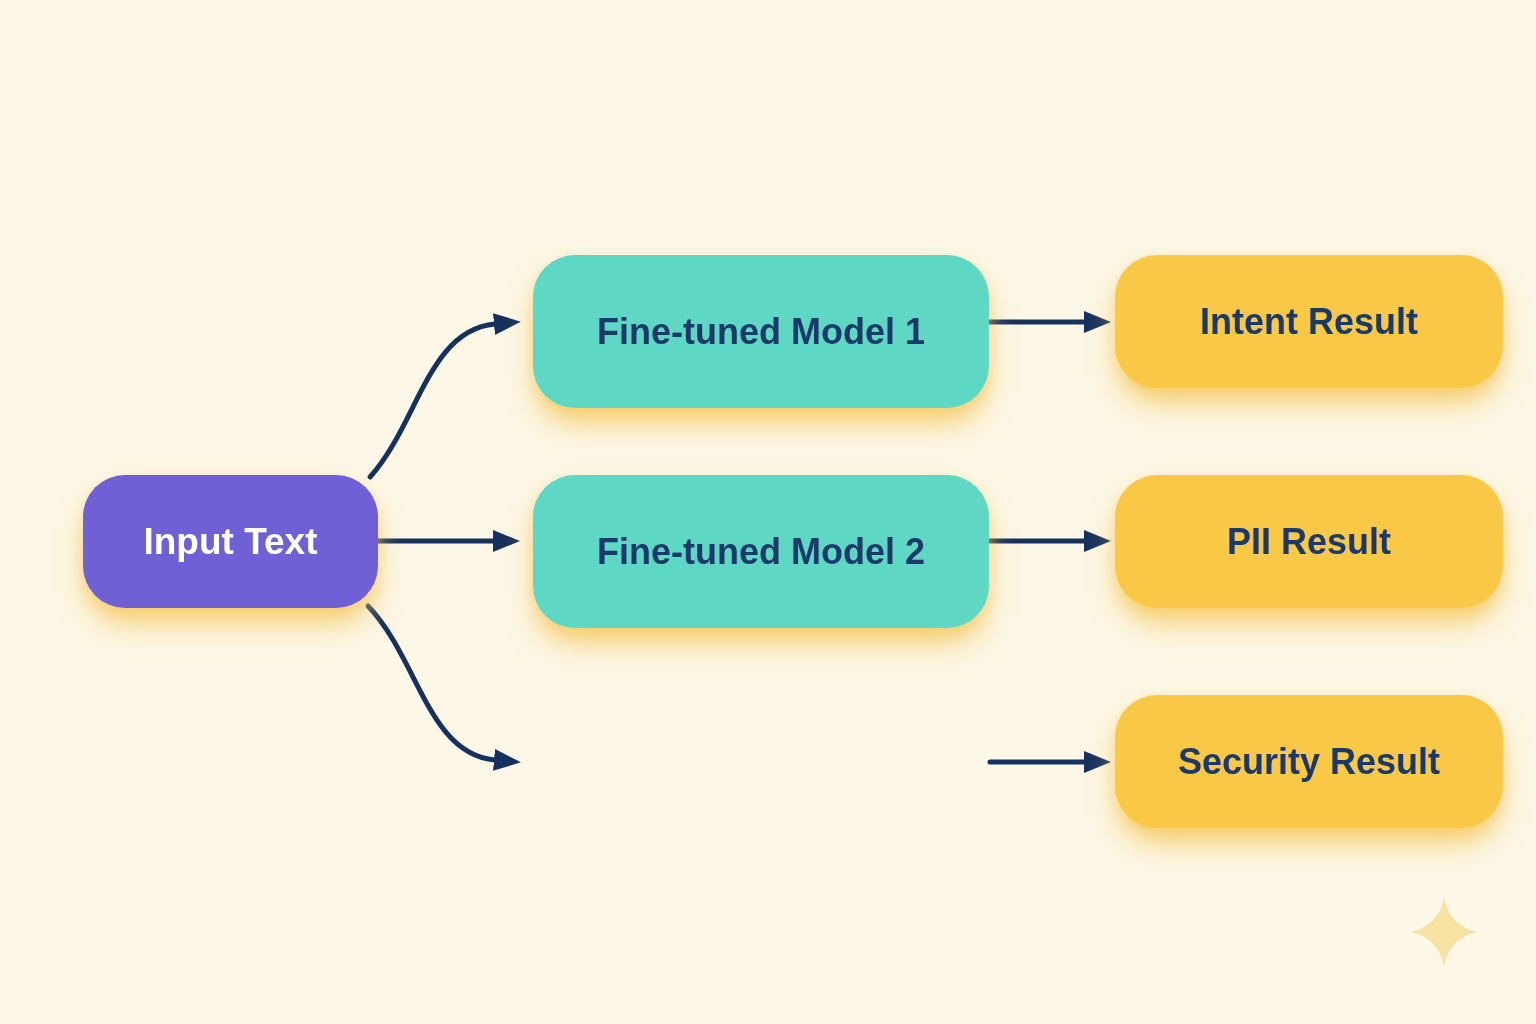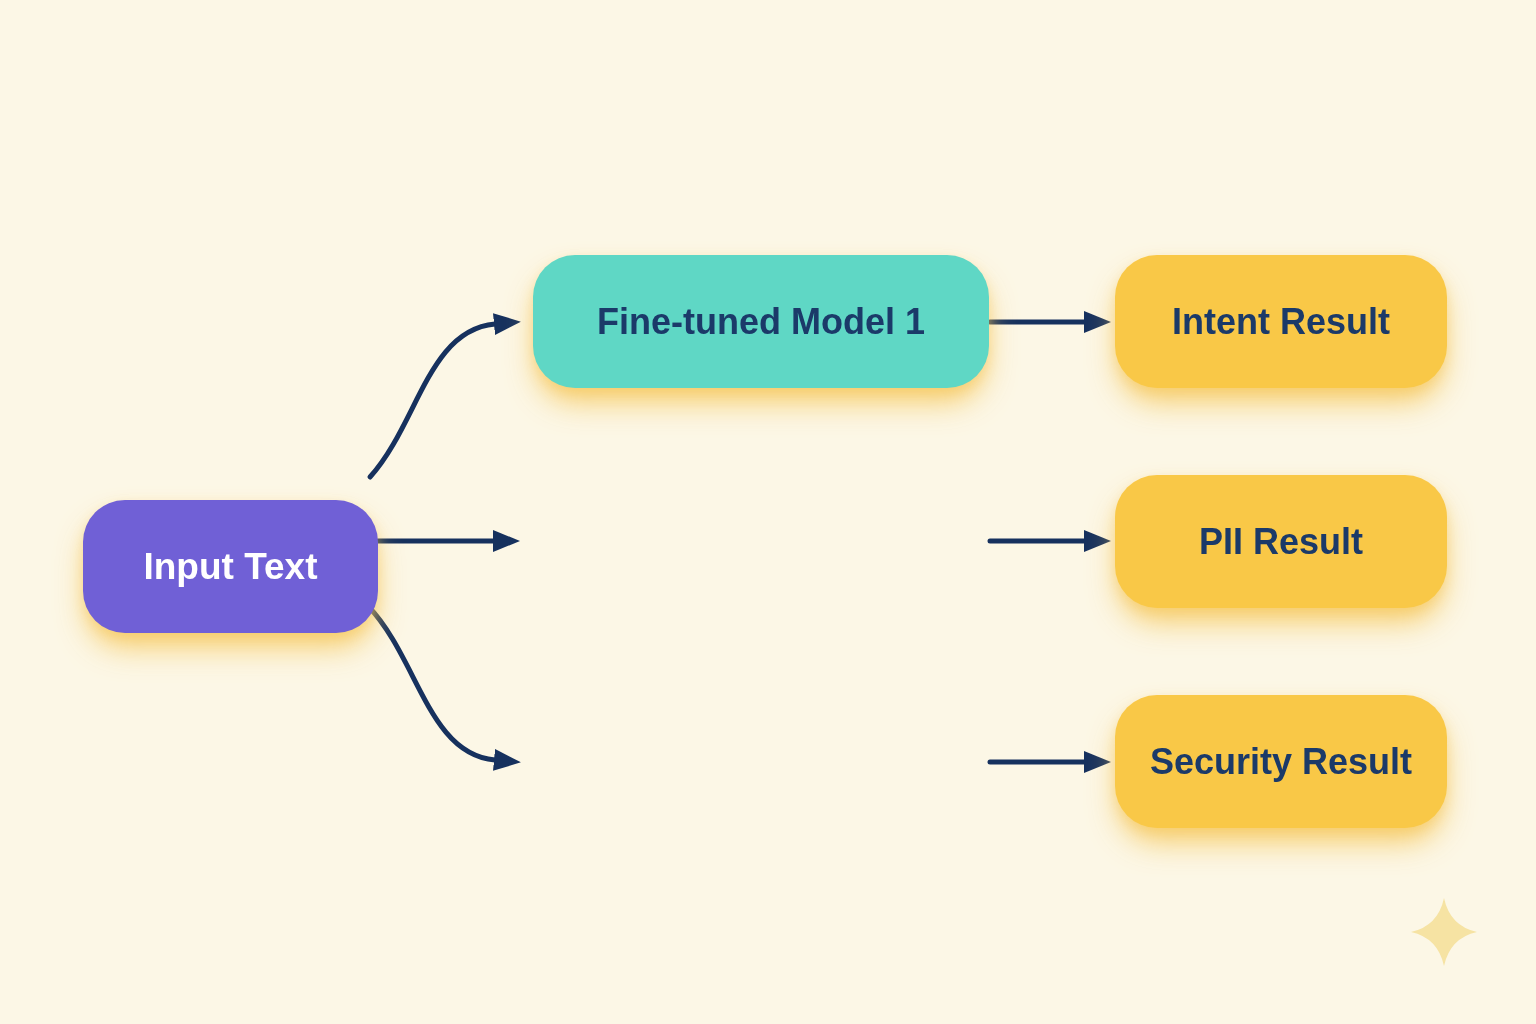--- a/index.html
+++ b/index.html
@@ -27,33 +27,32 @@
                 0 5px 12px rgba(246, 199, 88, 0.35);
   }
   .node-input {
     left: 83px;
     top: 475px;
     width: 295px;
     height: 133px;
     background: var(--c-input-node, #7060D6);
     color: var(--c-input-node-text, #FFFFFF);
     font-size: 37px;
-    margin-top: 25px;
   }
   .node-model {
     left: 533px;
     width: 456px;
-    height: 133px;
+    height: 153px;
     background: var(--c-model-node, #5FD7C5);
     color: var(--c-node-text, #1B3A69);
     font-size: 36px;
   }
   .node-result {
     left: 1115px;
-    width: 332px;
+    width: 388px;
     height: 133px;
     background: var(--c-result-node, #F9C847);
     color: var(--c-node-text, #1B3A69);
     font-size: 36px;
   }
   .row-1 { top: 255px; }
   .row-2 { top: 475px; }
   .row-3 { top: 695px; }
 
   svg.overlay {
@@ -93,20 +92,23 @@
     <path class="sparkle" d="M 1444 898 Q 1450 926 1477 932 Q 1450 938 1444 966 Q 1438 938 1411 932 Q 1438 926 1444 898 Z"></path>
   </svg>
 
   <div class="node node-input">
     <span>Input Text</span>
   </div>
 
   <div class="node node-model row-1">
     <span>Fine-tuned Model 1</span>
   </div>
+  <div class="node node-model row-2">
+    <span>Fine-tuned Model 2</span>
+  </div>
 
   <div class="node node-result row-1">
     <span>Intent Result</span>
   </div>
   <div class="node node-result row-3">
     <span>Security Result</span>
   </div>
   <div class="node node-result row-2">
     <span>PII Result</span>
   </div>

